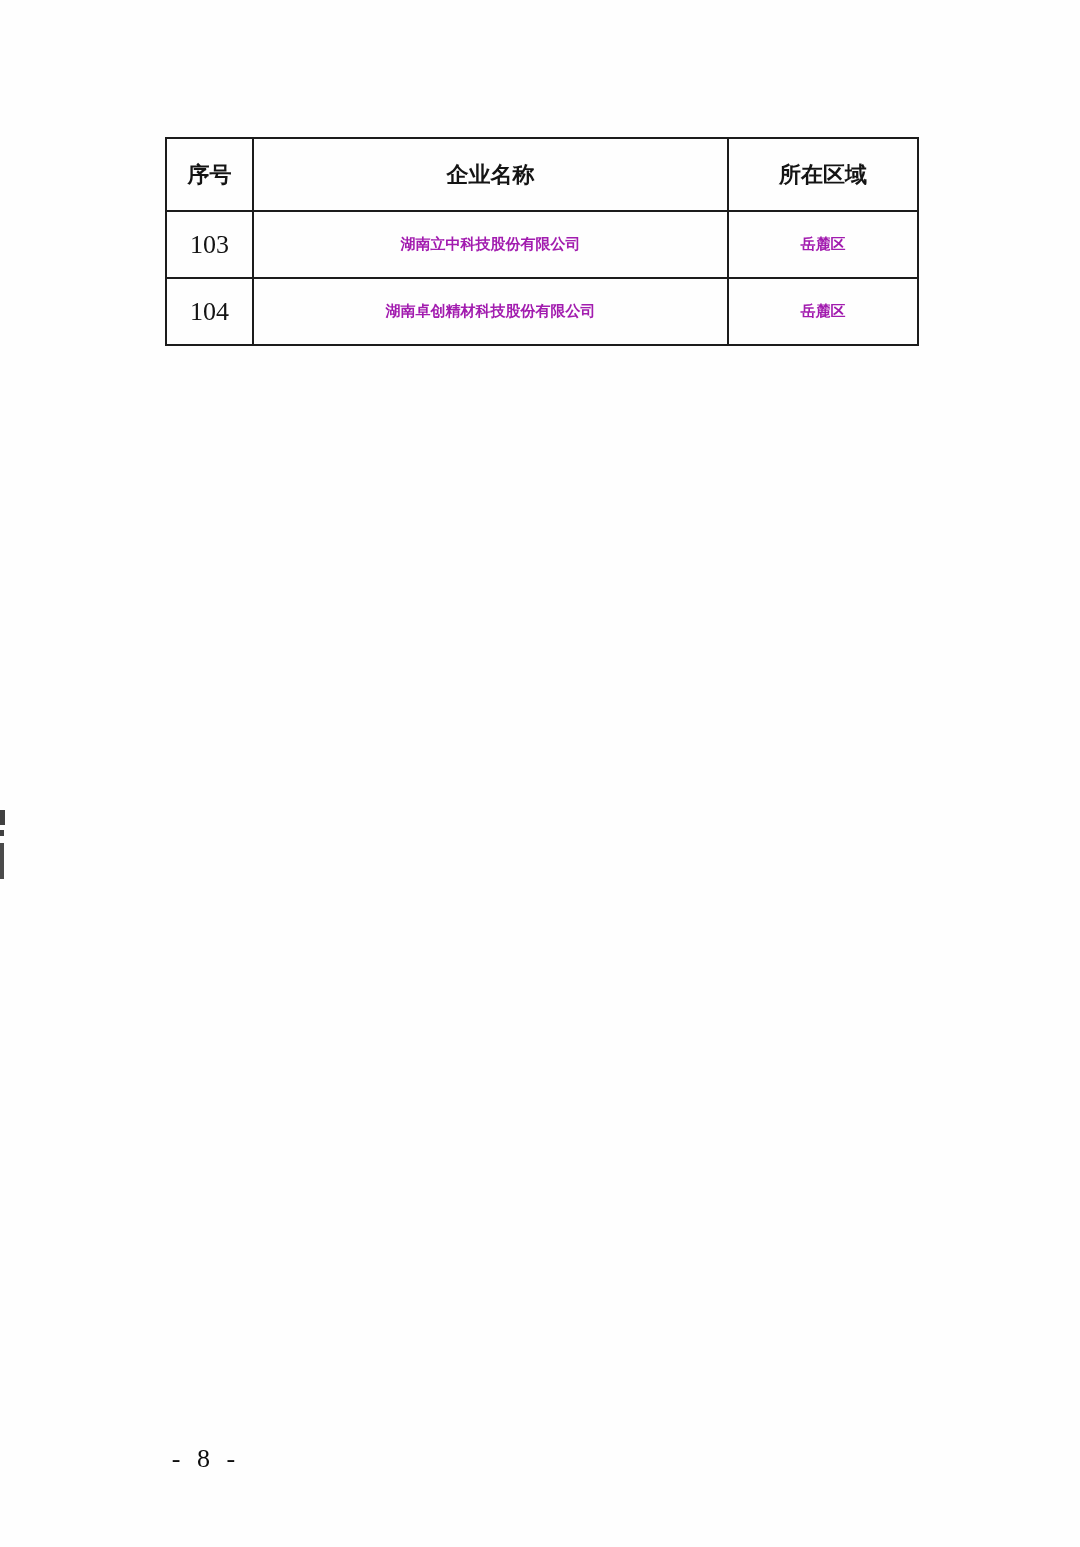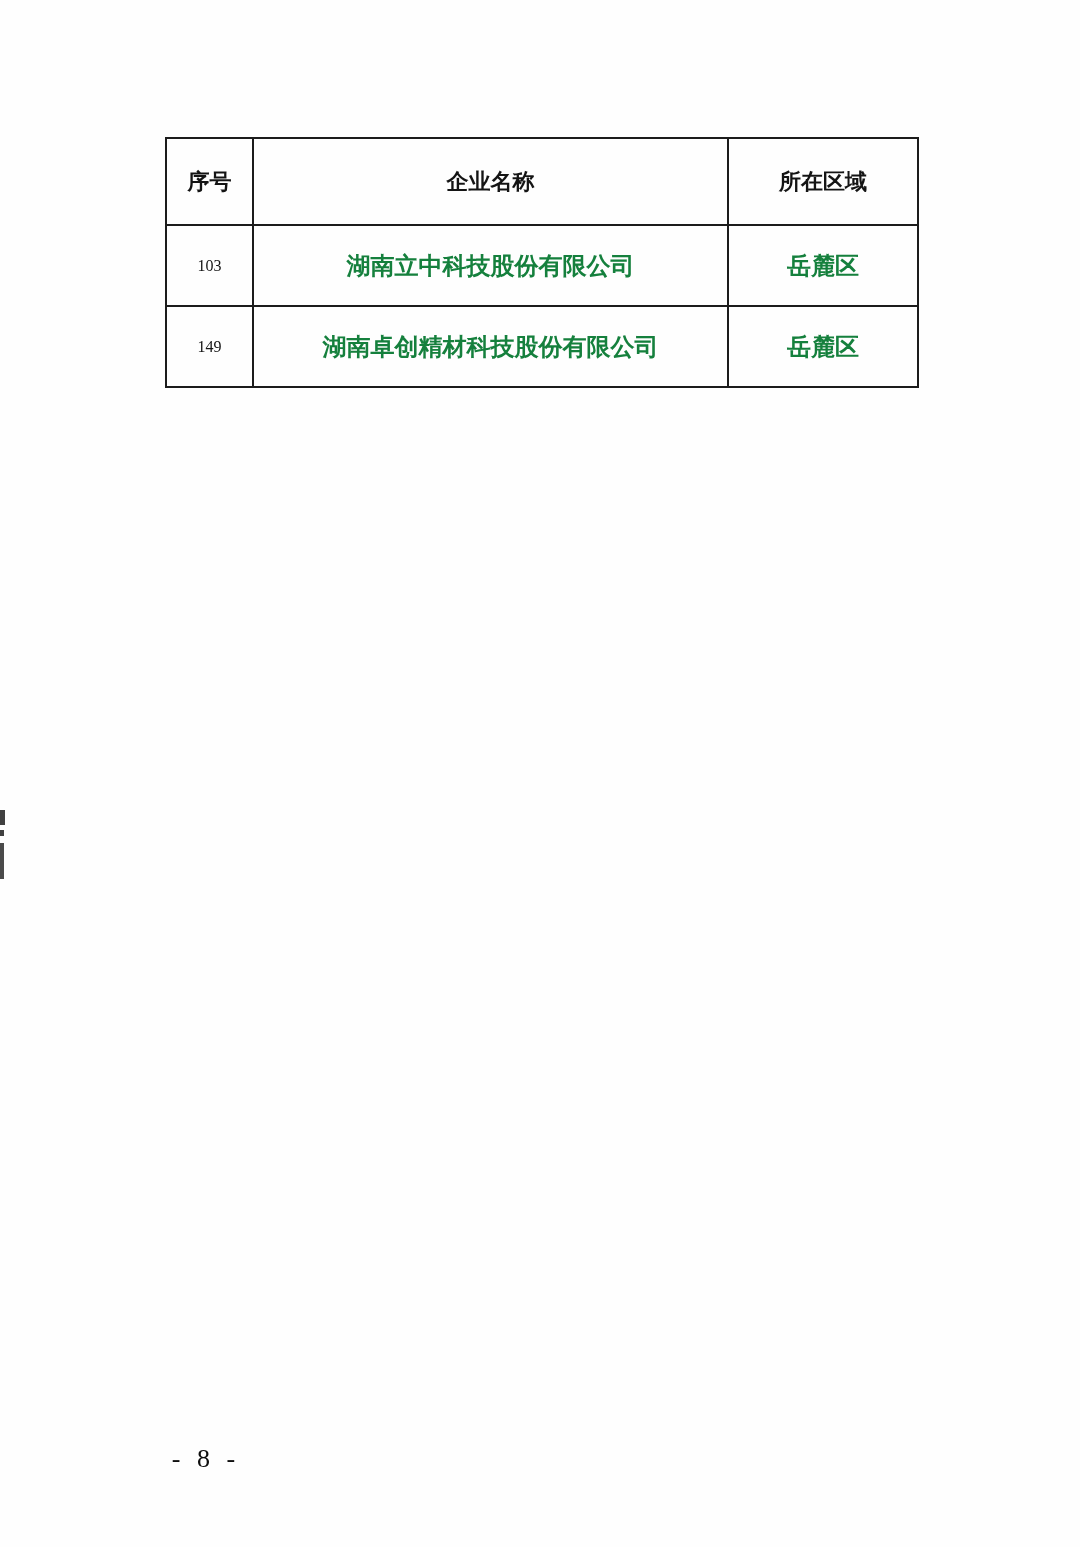--- a/index.html
+++ b/index.html
@@ -24,46 +24,46 @@
     table-layout: fixed;
   }
   .doc-table col.c-no      { width: 87px; }
   .doc-table col.c-company { width: 475px; }
   .doc-table col.c-region  { width: 190px; }
   .doc-table th,
   .doc-table td {
     border: 2px solid #1c1c1c;
     text-align: center;
     vertical-align: middle;
-    padding: 12px;
+    padding: 5px;
     overflow: hidden;
     white-space: nowrap;
   }
   .doc-table thead th {
     height: 61px;
     font-family: "Liberation Sans", sans-serif;
     font-weight: 700;
     font-size: 22px;
     color: #141414;
   }
   .doc-table tbody td {
     height: 55px;
   }
   .cell-no {
     font-family: "Liberation Serif", serif;
-    font-size: 16px;
+    font-size: 26px;
     font-weight: 400;
     color: #141414;
   }
   .cell-company,
   .cell-region {
     font-family: "Liberation Sans", sans-serif;
     font-weight: 700;
-    font-size: 24px;
-    color: #15803d;
+    font-size: 15px;
+    color: #a21caf;
   }
   .page-number {
     position: absolute;
     left: 166px;
     top: 1444px;
     width: 80px;
     font-family: "Liberation Serif", serif;
     font-size: 26px;
     letter-spacing: 5px;
     color: #0e0e0e;
@@ -97,21 +97,21 @@
         <th>所在区域</th>
       </tr>
     </thead>
     <tbody>
       <tr>
         <td class="cell-no">103</td>
         <td class="cell-company">湖南立中科技股份有限公司</td>
         <td class="cell-region">岳麓区</td>
       </tr>
       <tr>
-        <td class="cell-no">149</td>
+        <td class="cell-no">104</td>
         <td class="cell-company">湖南卓创精材科技股份有限公司</td>
         <td class="cell-region">岳麓区</td>
       </tr>
     </tbody>
   </table>
 
   <div class="page-number">- 8 -</div>
 
   <div class="artifact artifact-1"></div>
   <div class="artifact artifact-2"></div>

